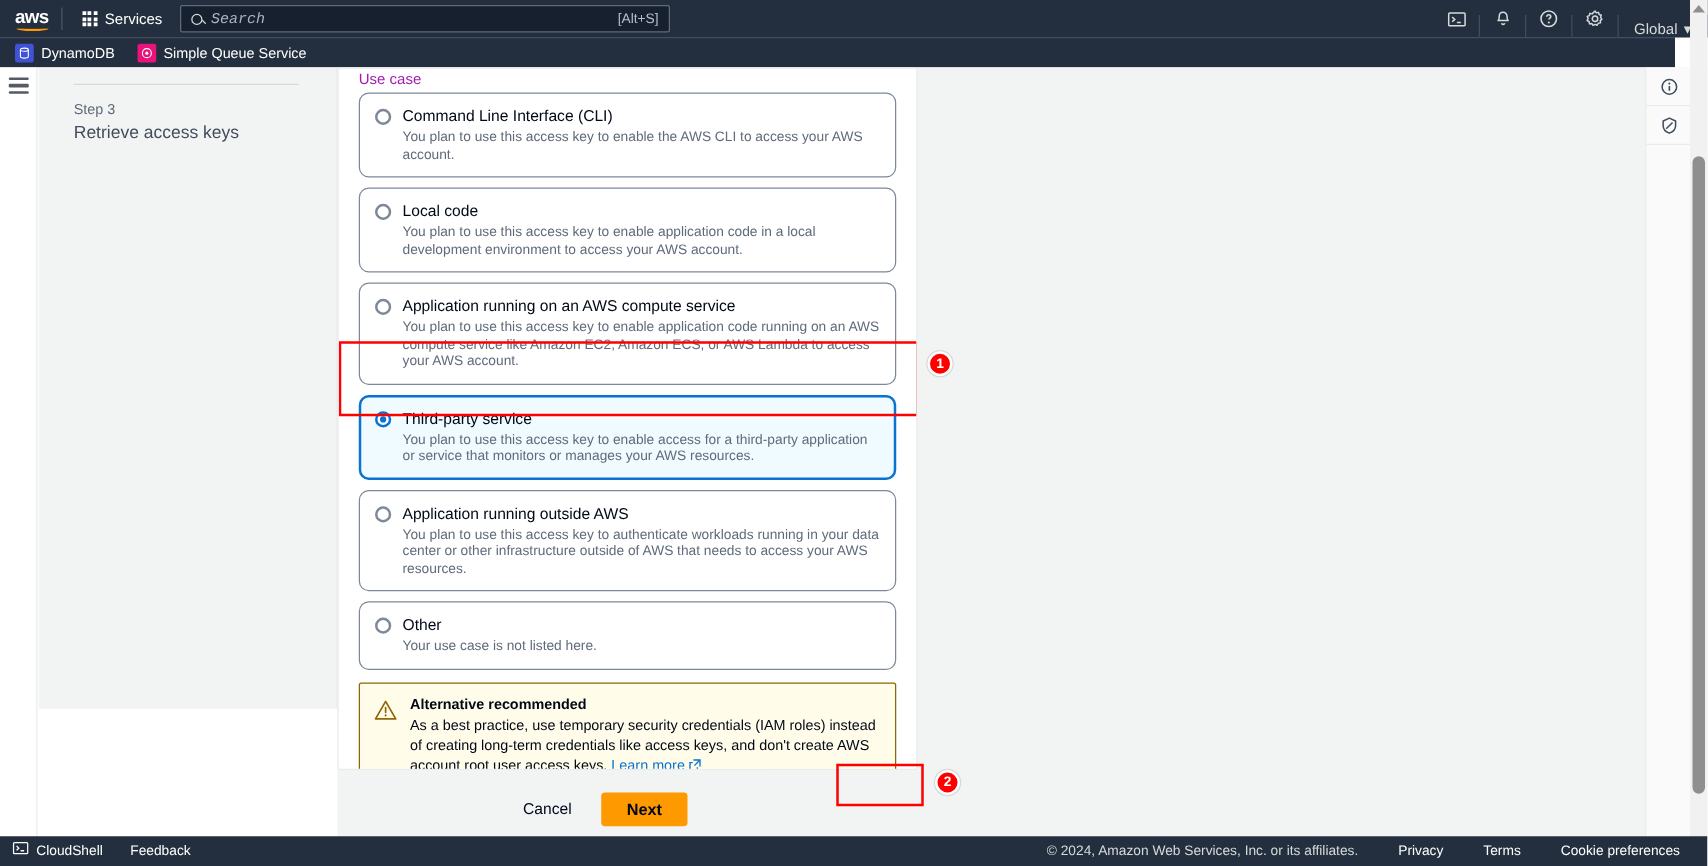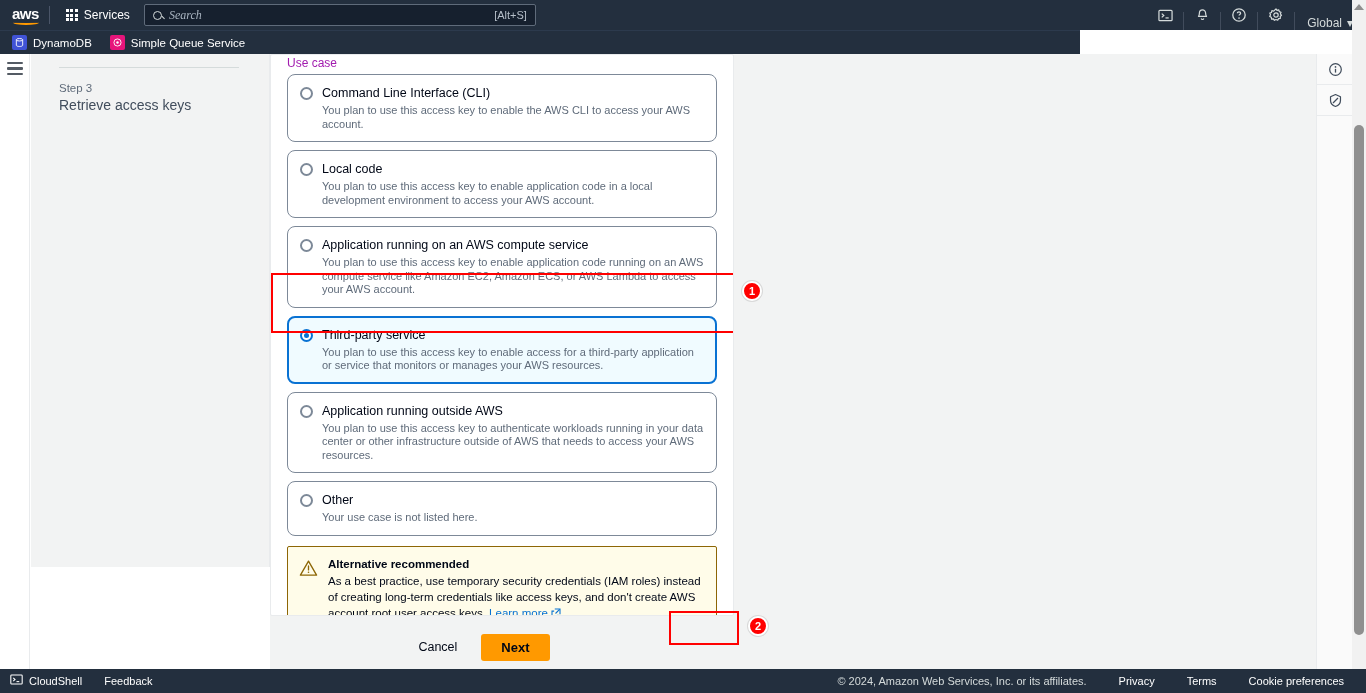--- a/index.html
+++ b/index.html
@@ -36,21 +36,21 @@
   }
   .grid-icon i { background: #ffffff; width: 3px; height: 3px; display: block; }
   #search-wrap {
     margin-left: 8px; width: 392px; height: 22px; background: #16202e;
     border: 1px solid #5f6b7a; border-radius: 2px;
     display: flex; align-items: center; padding: 0 8px;
   }
   #search-input {
     flex: 1; background: transparent; border: none; outline: none;
     color: #d5dbdb; font-size: 12px; font-style: italic;
-    font-family: Liberation Serif, serif;
+    font-family: Liberation Mono, monospace;
   }
   #search-input::placeholder { color: #a9b4c0; font-style: italic; }
   .search-alt { color: #b6bfc9; font-size: 11px; }
   .mag {
     width: 9px; height: 9px; border: 1.4px solid #d5dbdb; border-radius: 50%;
     position: relative; margin-right: 7px; flex: 0 0 auto;
   }
   .mag::after {
     content: ""; position: absolute; width: 4px; height: 1.4px; background: #d5dbdb;
     transform: rotate(45deg); right: -4px; bottom: 0px;
@@ -63,21 +63,21 @@
     cursor: pointer;
   }
   .vdiv { width: 1px; height: 18px; background: #414c5c; }
   .region-btn {
     color: #d5dbdb; font-size: 12px; padding: 0 12px; cursor: pointer;
     display: flex; align-items: center; gap: 5px;
   }
 
   
   #fav-bar {
-    position: absolute; top: 30px; left: 0; width: 1080px; height: 24px;
+    position: absolute; top: 30px; left: 0; width: 1340px; height: 24px;
     background: #232f3e; display: flex; align-items: center; padding-left: 12px;
     border-top: 1px solid #2c3a4d;
   }
   .fav-item { display: flex; align-items: center; gap: 6px; margin-right: 18px; cursor: pointer; }
   .fav-item span { color: #ffffff; font-size: 11.5px; }
   .svc-badge {
     width: 15px; height: 15px; border-radius: 2px; display: flex;
     align-items: center; justify-content: center; font-size: 9px; color: #fff;
   }
   .svc-ddb { background: #4053d6; }

